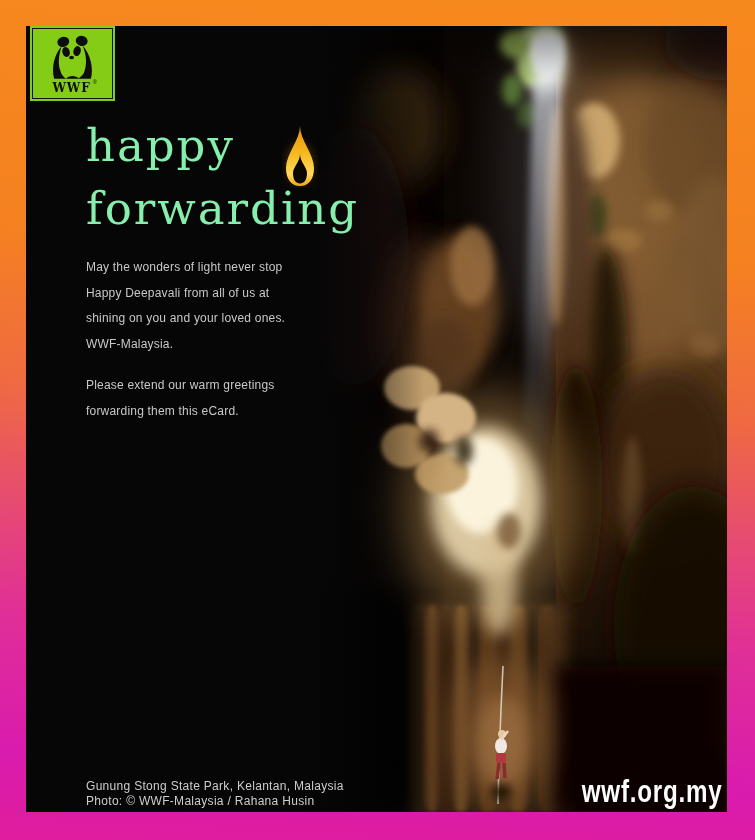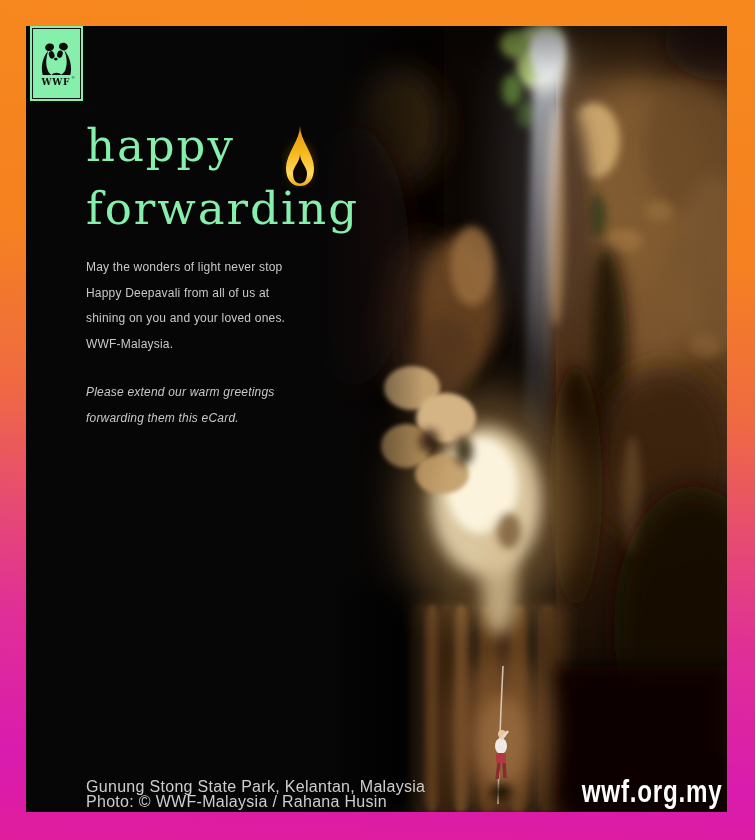--- a/index.html
+++ b/index.html
@@ -10,37 +10,37 @@
 
   
   .photo{position:absolute;left:268px;top:0;width:433px;height:786px;background:#0b0603;z-index:1;}
   .photo svg{display:block;width:100%;height:100%;}
   .fade-left{position:absolute;inset:0;pointer-events:none;
     background:linear-gradient(90deg,#060606 0%,rgba(6,6,6,.92) 7%,rgba(6,6,6,.55) 16%,rgba(6,6,6,0) 30%);}
   .fade-top{position:absolute;inset:0;pointer-events:none;
     background:linear-gradient(180deg,rgba(0,0,0,.45) 0%,rgba(0,0,0,0) 7%);}
 
   
-  .logo-box{position:absolute;left:4px;top:0;width:53px;height:75px;background:#86efac;z-index:3;cursor:pointer;}
+  .logo-box{position:absolute;left:4px;top:0;width:53px;height:75px;background:#84cc16;z-index:3;cursor:pointer;padding-left:32px;}
   .logo-inner{position:absolute;inset:2px;border:1px solid #141414;}
   .logo-inner svg{display:block;width:100%;height:100%;}
 
   
   .title{position:absolute;left:60px;top:88px;z-index:3;color:#86efac;
     font-family:"DejaVu Serif",serif;font-size:45px;line-height:63px;letter-spacing:2px;font-weight:500;}
   .flame{position:absolute;left:256px;top:98px;width:36px;height:64px;z-index:3;}
   .flame svg{display:block;width:100%;height:100%;}
 
   .message{position:absolute;left:60px;top:229px;z-index:3;color:#c8c8c8;
     font-size:12px;line-height:25.5px;letter-spacing:.2px;}
   .message .para{margin:0;}
-  .message .para + .para{margin-top:23px;font-style:italic;}
+  .message .para + .para{margin-top:16px;}
 
   .caption{position:absolute;left:60px;bottom:3px;z-index:3;color:#cdcdcd;
-    font-size:16px;line-height:15px;letter-spacing:.3px;}
+    font-size:12px;line-height:15px;letter-spacing:.3px;}
 
   .website{position:absolute;right:4px;bottom:2px;z-index:3;color:#ffffff;
     font-size:31px;font-weight:bold;letter-spacing:1px;
     transform:scaleX(.78);transform-origin:100% 100%;cursor:pointer;}
 </style>
 </head>
 <body>
 
 <div class="frame">
   <div class="card">

